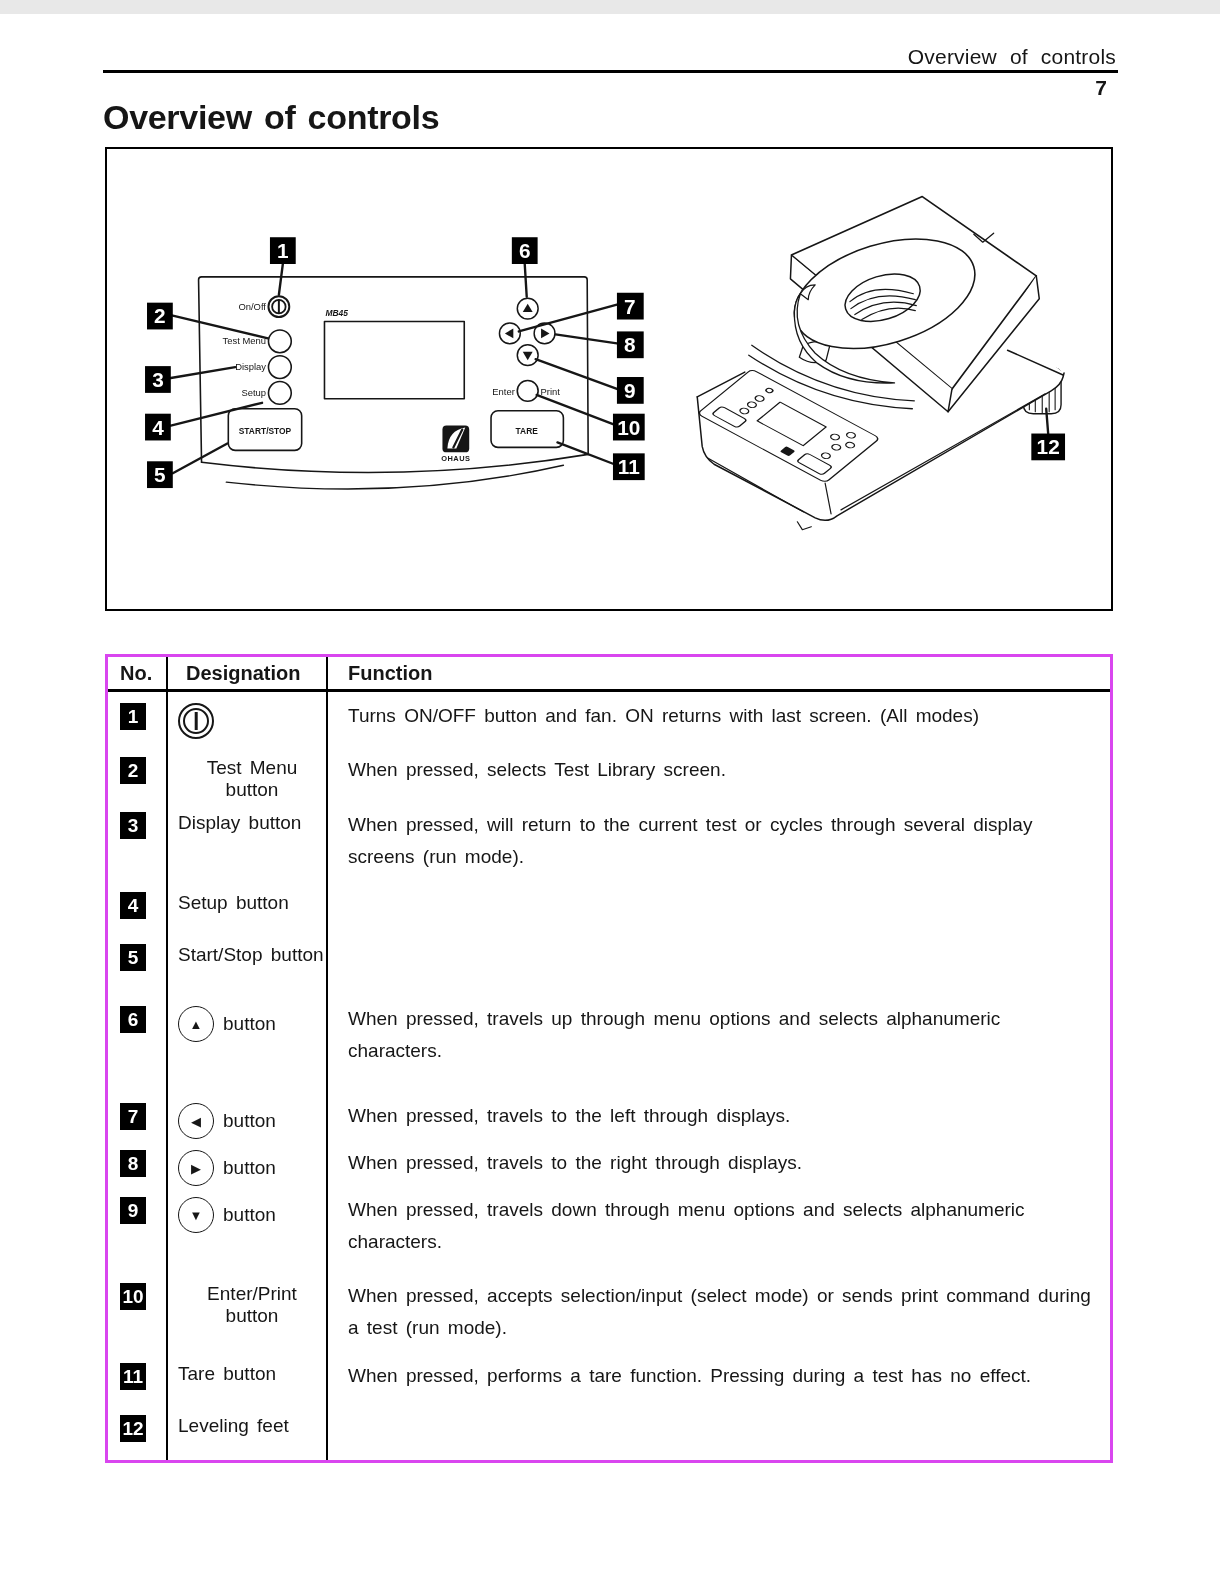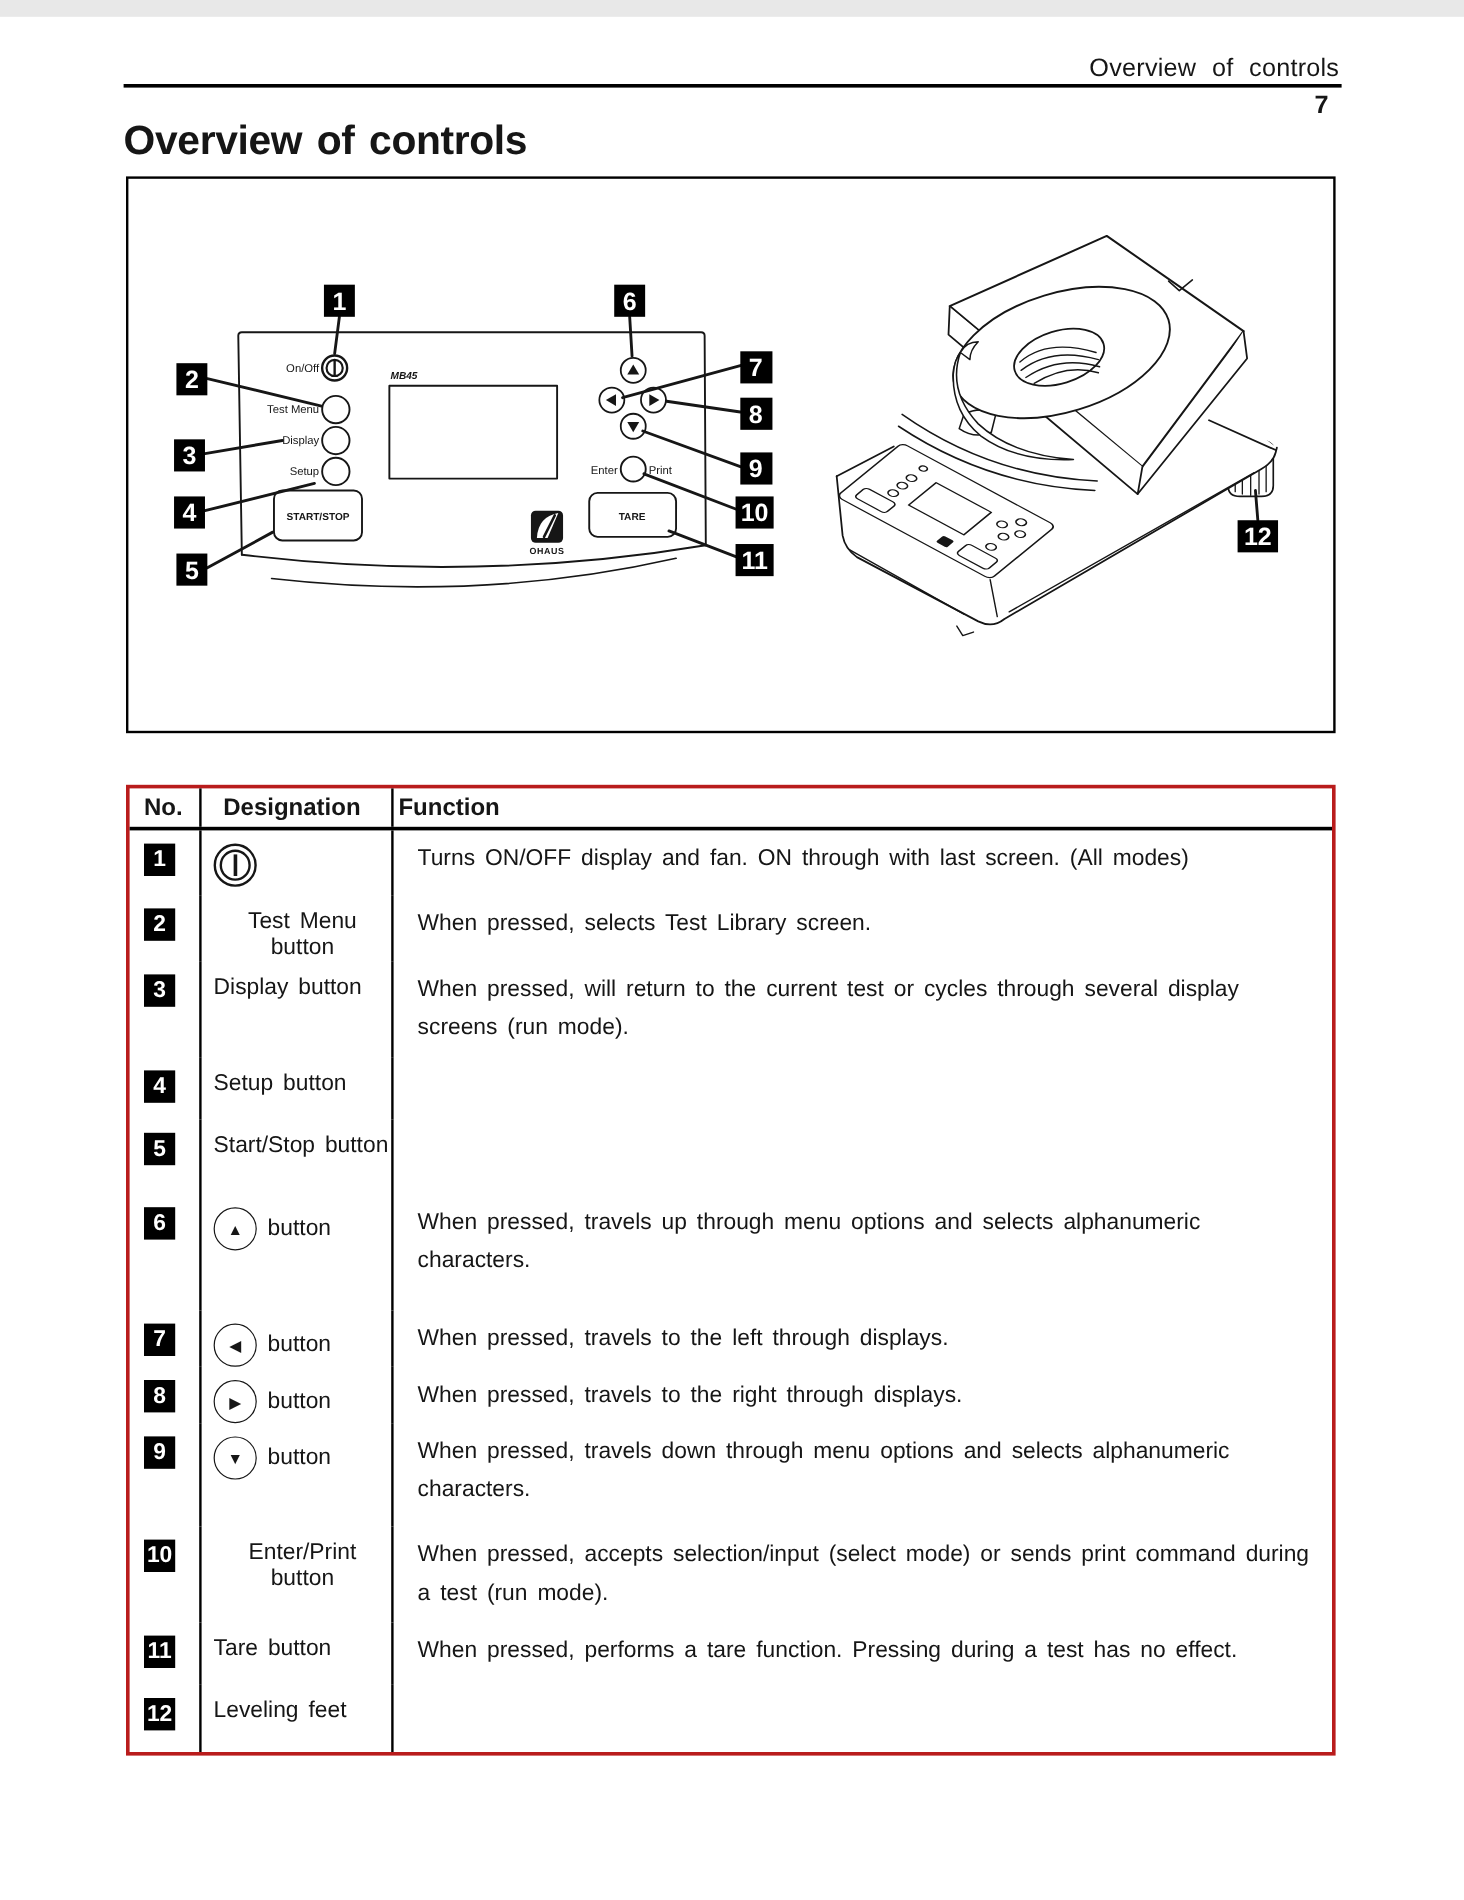--- a/index.html
+++ b/index.html
@@ -10,28 +10,28 @@
   }
   
   .running-head{position:absolute;top:31px;right:104px;font-size:21px;word-spacing:7px;letter-spacing:0.2px;}
   .top-rule{position:absolute;left:103px;top:56px;width:1015px;height:3px;background:#000;}
   .page-num{position:absolute;top:62px;right:113px;font-size:21px;font-weight:bold;}
   .doc-title{position:absolute;left:103px;top:84px;margin:0;font-size:34px;font-weight:bold;letter-spacing:-0.3px;word-spacing:3px;}
   
   .figure-box{position:absolute;left:105px;top:133px;width:1008px;height:464px;border:2.5px solid #000;box-sizing:border-box;}
   .figure-box svg{display:block;width:100%;height:100%;}
   
-  .fn-table{position:absolute;left:105px;top:640px;width:1008px;border:3px solid #b91c1c;box-sizing:border-box;font-size:19px;}
+  .fn-table{position:absolute;left:105px;top:640px;width:1008px;border:3px solid #d946ef;box-sizing:border-box;font-size:19px;}
   .t-head{display:flex;border-bottom:3px solid #000;font-weight:bold;font-size:20px;}
   .t-head>div{padding:5px 0 4px 12px;}
   .c-no{width:60px;border-right:2.5px solid #000;box-sizing:border-box;flex:none;}
   .c-des{width:160px;border-right:2.5px solid #000;box-sizing:border-box;flex:none;}
   .c-fn{flex:1;}
   .t-head .c-des{padding-left:18px;}
-  .t-head .c-fn{padding-left:4px;}
+  .t-head .c-fn{padding-left:20px;}
   .t-row{display:flex;align-items:stretch;}
   .t-row .c-no{padding:11px 0 0 12px;}
   .t-row .c-des{padding:11px 0 0 10px;word-spacing:3px;}
   .t-row .c-fn{padding:8px 16px 0 20px;line-height:1.7;word-spacing:3px;}
   .t-body .t-row:nth-child(1){min-height:54px}
   .t-body .t-row:nth-child(2){min-height:50px}
   .t-body .t-row:nth-child(3){min-height:80px}
   .t-body .t-row:nth-child(4){min-height:52px}
   .t-body .t-row:nth-child(5){min-height:62px}
   .t-body .t-row:nth-child(6){min-height:97px}
@@ -233,21 +233,21 @@
     <div class="t-body">
   <div class="t-row">
     <div class="c-no"><span class="badge">1</span></div>
     <div class="c-des"><span class="des-wrap">
               <span class="power-outer">
                 <span class="power-inner">
                   <span class="power-bar"></span>
                 </span>
               </span>
             </span></div>
-    <div class="c-fn">Turns ON/OFF display and fan. ON through with last screen.  (All modes)</div>
+    <div class="c-fn">Turns ON/OFF button and fan. ON returns with last screen.  (All modes)</div>
   </div>
 
   <div class="t-row">
     <div class="c-no"><span class="badge">2</span></div>
     <div class="c-des"><span class="des-wrap">
               <span>Test Menu button</span>
             </span></div>
     <div class="c-fn">When pressed, selects Test Library screen.</div>
   </div>
 

